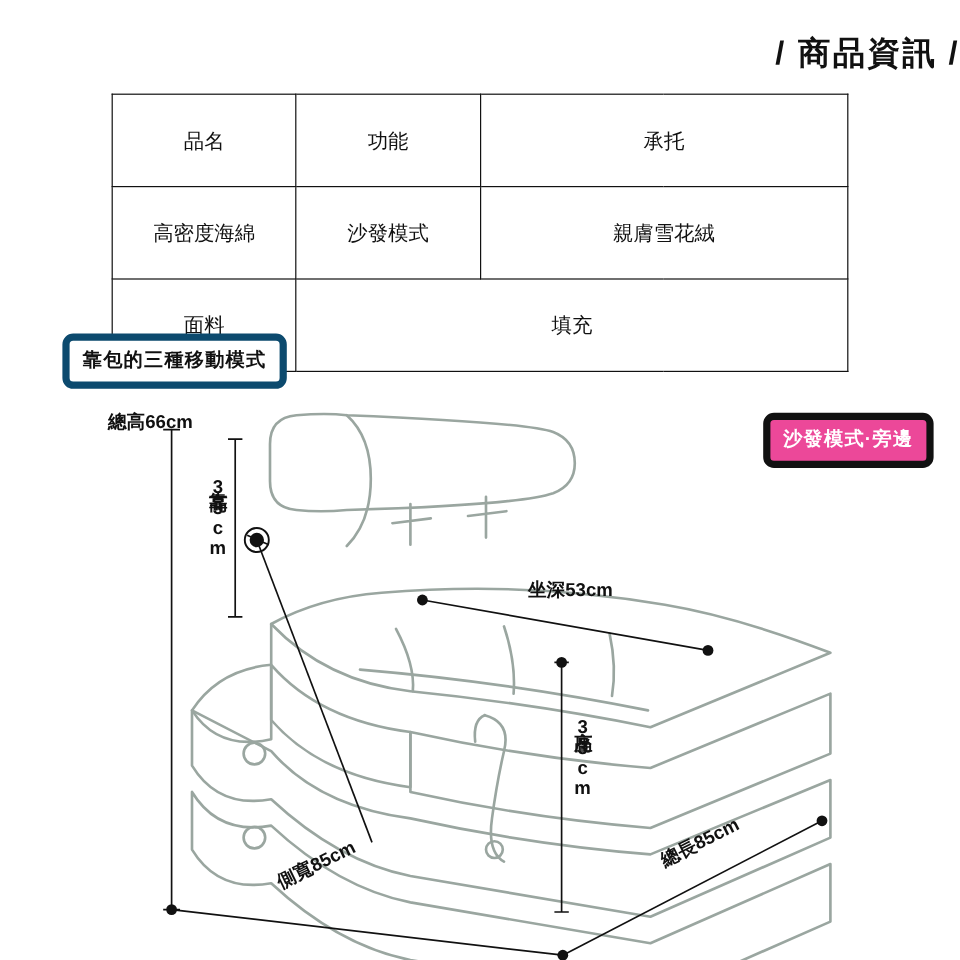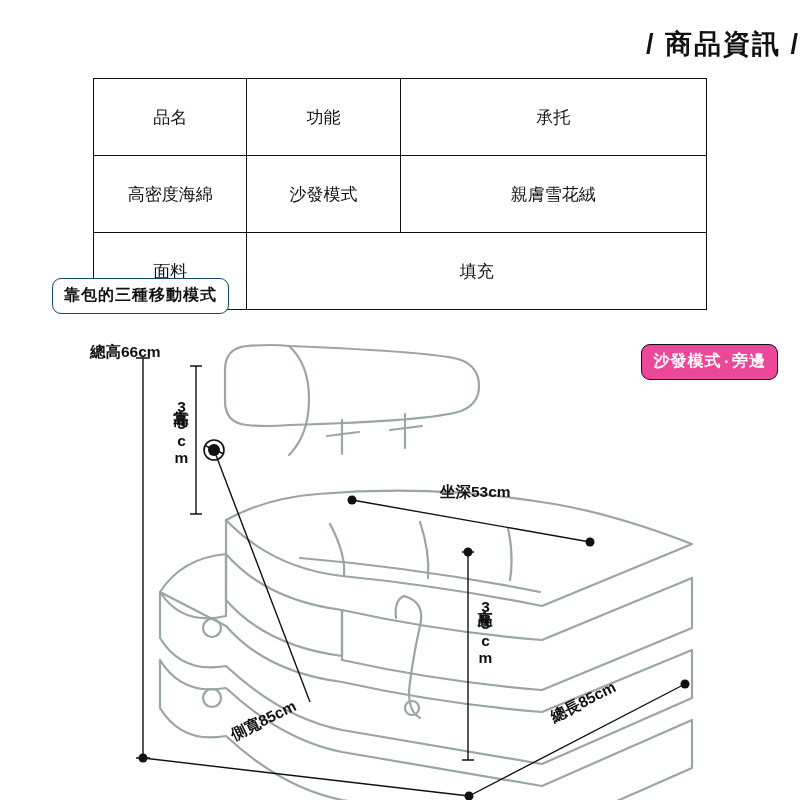--- a/index.html
+++ b/index.html
@@ -41,29 +41,28 @@
     text-align: center;
     font-size: 17px;
     height: 40px;
     padding: 18px 4px;
     color: #111;
   }
 
   
   .pill {
     position: absolute;
-    border: 1px solid #0c4a6e;
+    border: 6px solid #0c4a6e;
     border-radius: 9px;
     background: #fff;
     font-size: 16px;
     font-weight: bold;
     padding: 6px 11px 7px 11px;
     white-space: nowrap;
     letter-spacing: 1px;
-    font-family: Liberation Mono, monospace;
   }
   .pill-left {
     left: 52px;
     top: 278px;
   }
   .pill-right {
     right: 22px;
     top: 344px;
     background: #ec4899;
     color: #fff;

